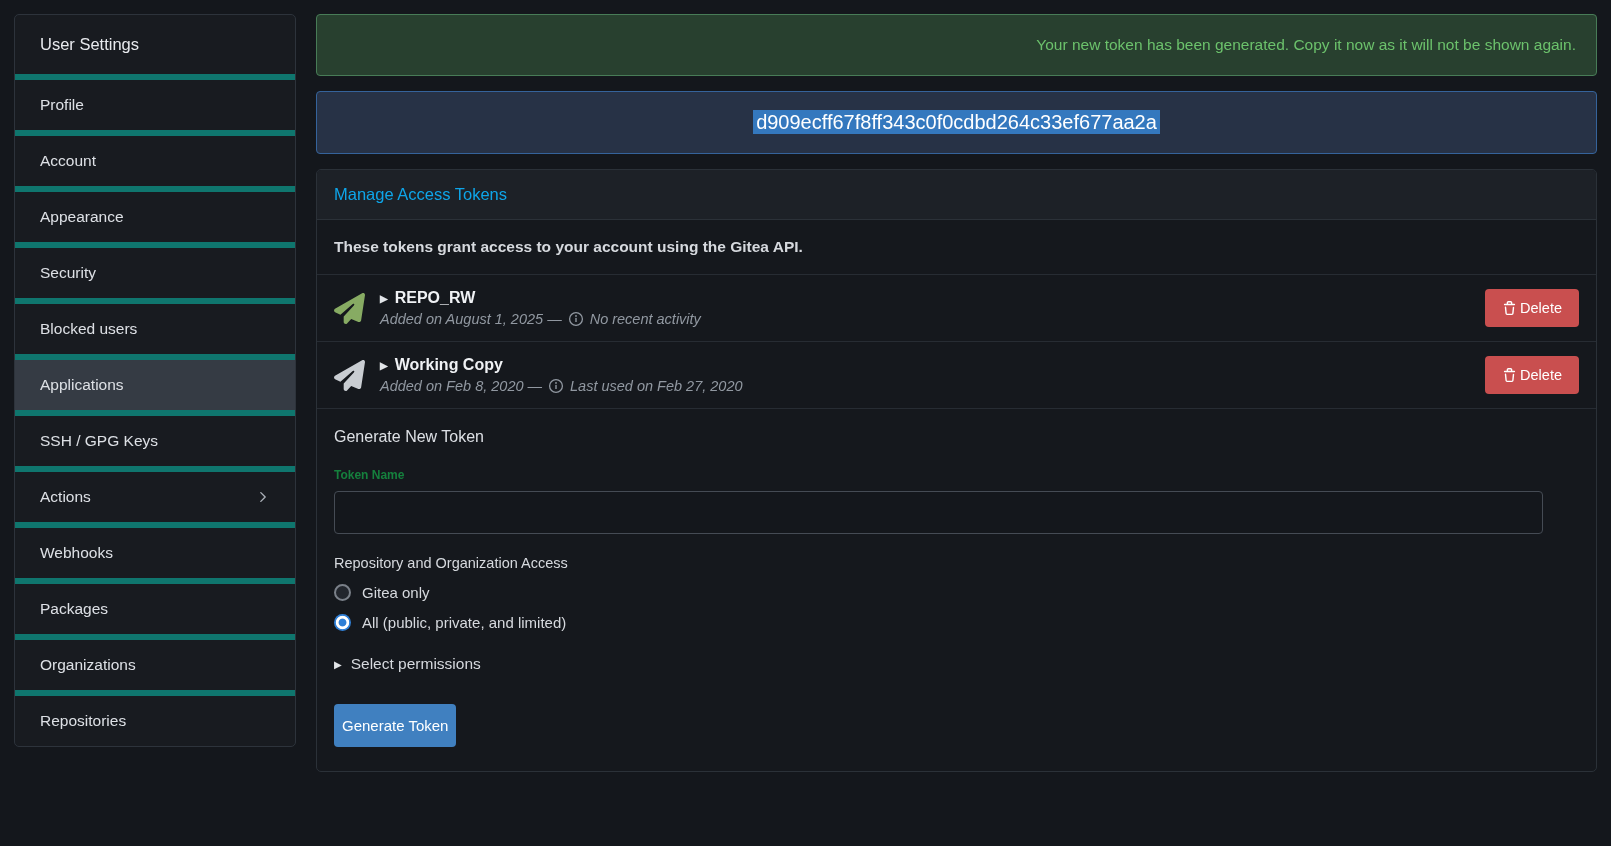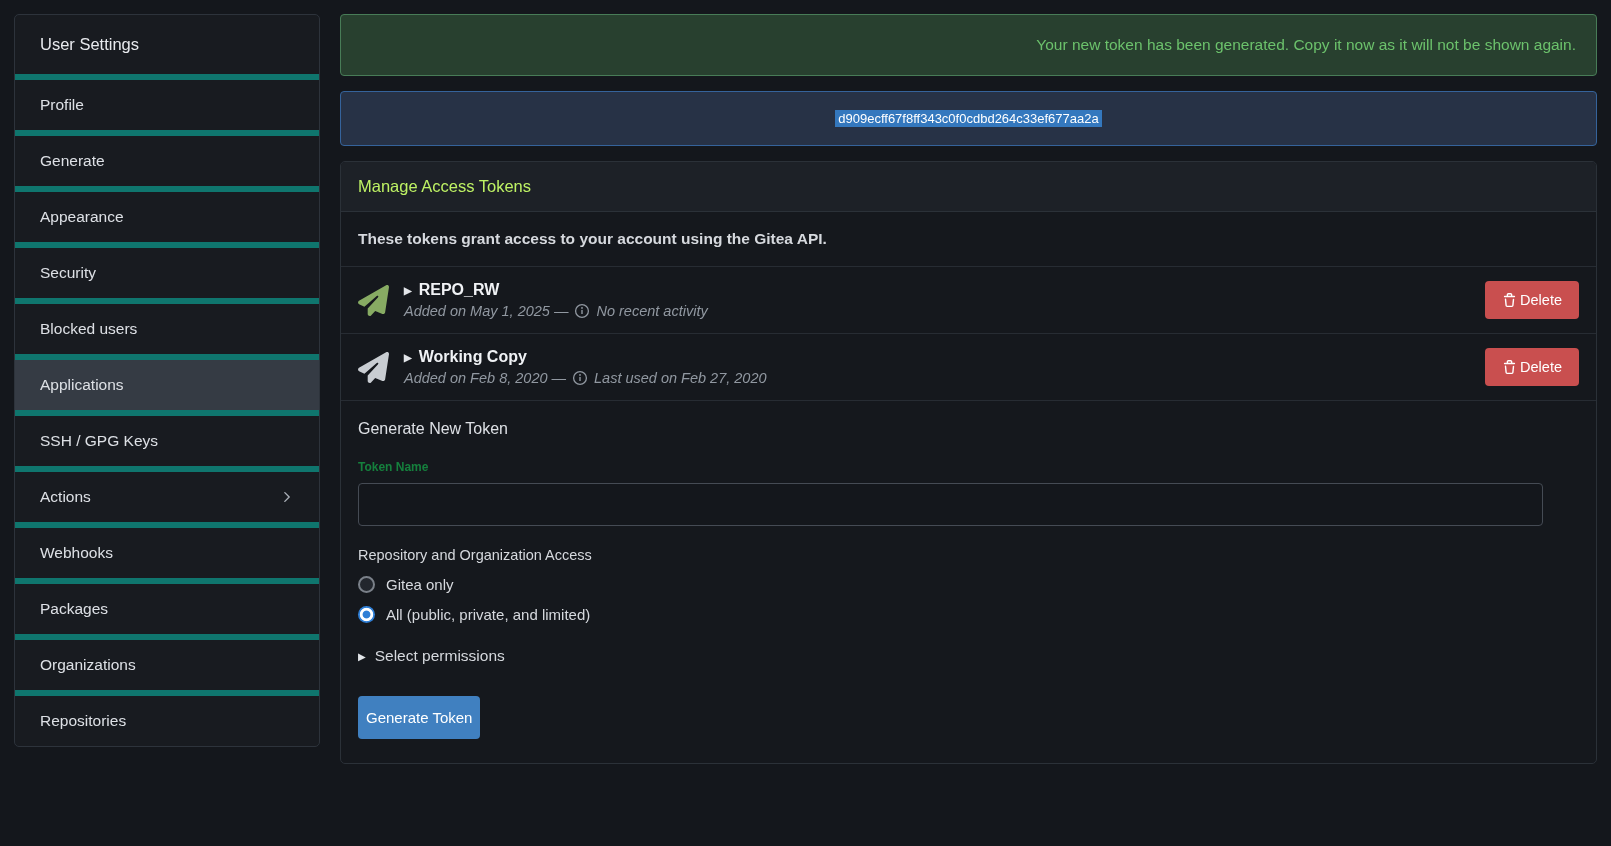--- a/index.html
+++ b/index.html
@@ -8,21 +8,21 @@
     width: 1611px; height: 846px;
     background: #14171c;
     font-family: "Liberation Sans", sans-serif;
     color: #d6d9de;
     overflow: hidden;
   }
   .page { display: flex; gap: 20px; padding: 14px; align-items: flex-start; }
 
   
   .sidebar {
-    width: 306px; flex-shrink: 0;
+    width: 282px; flex-shrink: 0;
     background: #181b20;
     border: 1px solid #2d333b;
     border-radius: 5px;
     overflow: hidden;
   }
   .sidebar-header {
     padding: 20px 25px;
     font-size: 16.5px;
     color: #e8eaee;
   }
@@ -50,41 +50,41 @@
     font-size: 15.5px;
     margin-bottom: 15px;
   }
 
   .token-box {
     background: #273246;
     border: 1px solid #35639b;
     border-radius: 4px;
     padding: 19px 20px;
     text-align: center;
-    font-size: 13px;
+    font-size: 20px;
     margin-bottom: 15px;
     color: #d6d9de;
   }
   .token-box .token-value {
     background: #3478be;
     color: #ffffff;
     padding: 1px 3px;
   }
 
   .panel {
     border: 1px solid #2b3138;
     border-radius: 5px;
     overflow: hidden;
     background: #15181d;
   }
   .panel-header {
     background: #1d2127;
     padding: 15px 17px;
     font-size: 16.5px;
-    color: #bef264;
+    color: #0ea5e9;
     border-bottom: 1px solid #2b3138;
   }
   .panel-desc {
     padding: 18px 17px;
     font-size: 15.5px;
     border-bottom: 1px solid #272c33;
     font-weight: bold;
   }
 
   .token-row {
@@ -154,21 +154,21 @@
 <body>
 
 <div class="page">
 
   <nav class="sidebar">
     <div class="sidebar-header">User Settings</div>
     <div class="sidebar-item">
         <span>Profile</span>
       </div>
     <div class="sidebar-item">
-        <span>Generate</span>
+        <span>Account</span>
       </div>
     <div class="sidebar-item">
         <span>Appearance</span>
       </div>
     <div class="sidebar-item">
         <span>Security</span>
       </div>
     <div class="sidebar-item">
         <span>Blocked users</span>
       </div>
@@ -217,21 +217,21 @@
       <div class="token-row">
         <svg class="plane-icon" viewBox="0 0 512 512">
           <path fill="#87ab63" d="M498.1 5.6c10.1 7 15.4 19.1 13.5 31.2l-64 416c-1.5 9.7-7.4 18.2-16 23s-18.9 5.4-28 1.6L284 427.7l-68.5 74.1c-8.9 9.7-22.9 12.9-35.2 8.1S160 493.2 160 480V396.4c0-4 1.5-7.8 4.2-10.7L331.8 202.8c5.8-6.3 5.6-16-.4-22s-15.7-6.4-22-.7L106 360.8 17.7 316.6C7.1 311.3.3 300.7 0 288.9s5.9-22.8 16.1-28.7l448-256c10.7-6.1 23.9-5.5 34 1.4z"></path>
         </svg>
         <div class="token-info">
           <div class="token-title">
             <span class="tri">▶</span>
             <span>REPO_RW</span>
           </div>
           <div class="token-meta">
-            <span>Added on May 1, 2025 —</span>
+            <span>Added on August 1, 2025 —</span>
             <svg width="16" height="16" viewBox="0 0 16 16">
                 <circle cx="8" cy="8" r="6.4" fill="none" stroke="#9198a1" stroke-width="1.3"></circle>
                 <rect x="7.3" y="6.9" width="1.4" height="4.1" fill="#9198a1"></rect>
                 <circle cx="8" cy="4.9" r="0.95" fill="#9198a1"></circle>
               </svg>
             <span>No recent activity</span>
           </div>
         </div>
         <button class="delete-btn">
           <svg width="15" height="15" viewBox="0 0 16 16">

